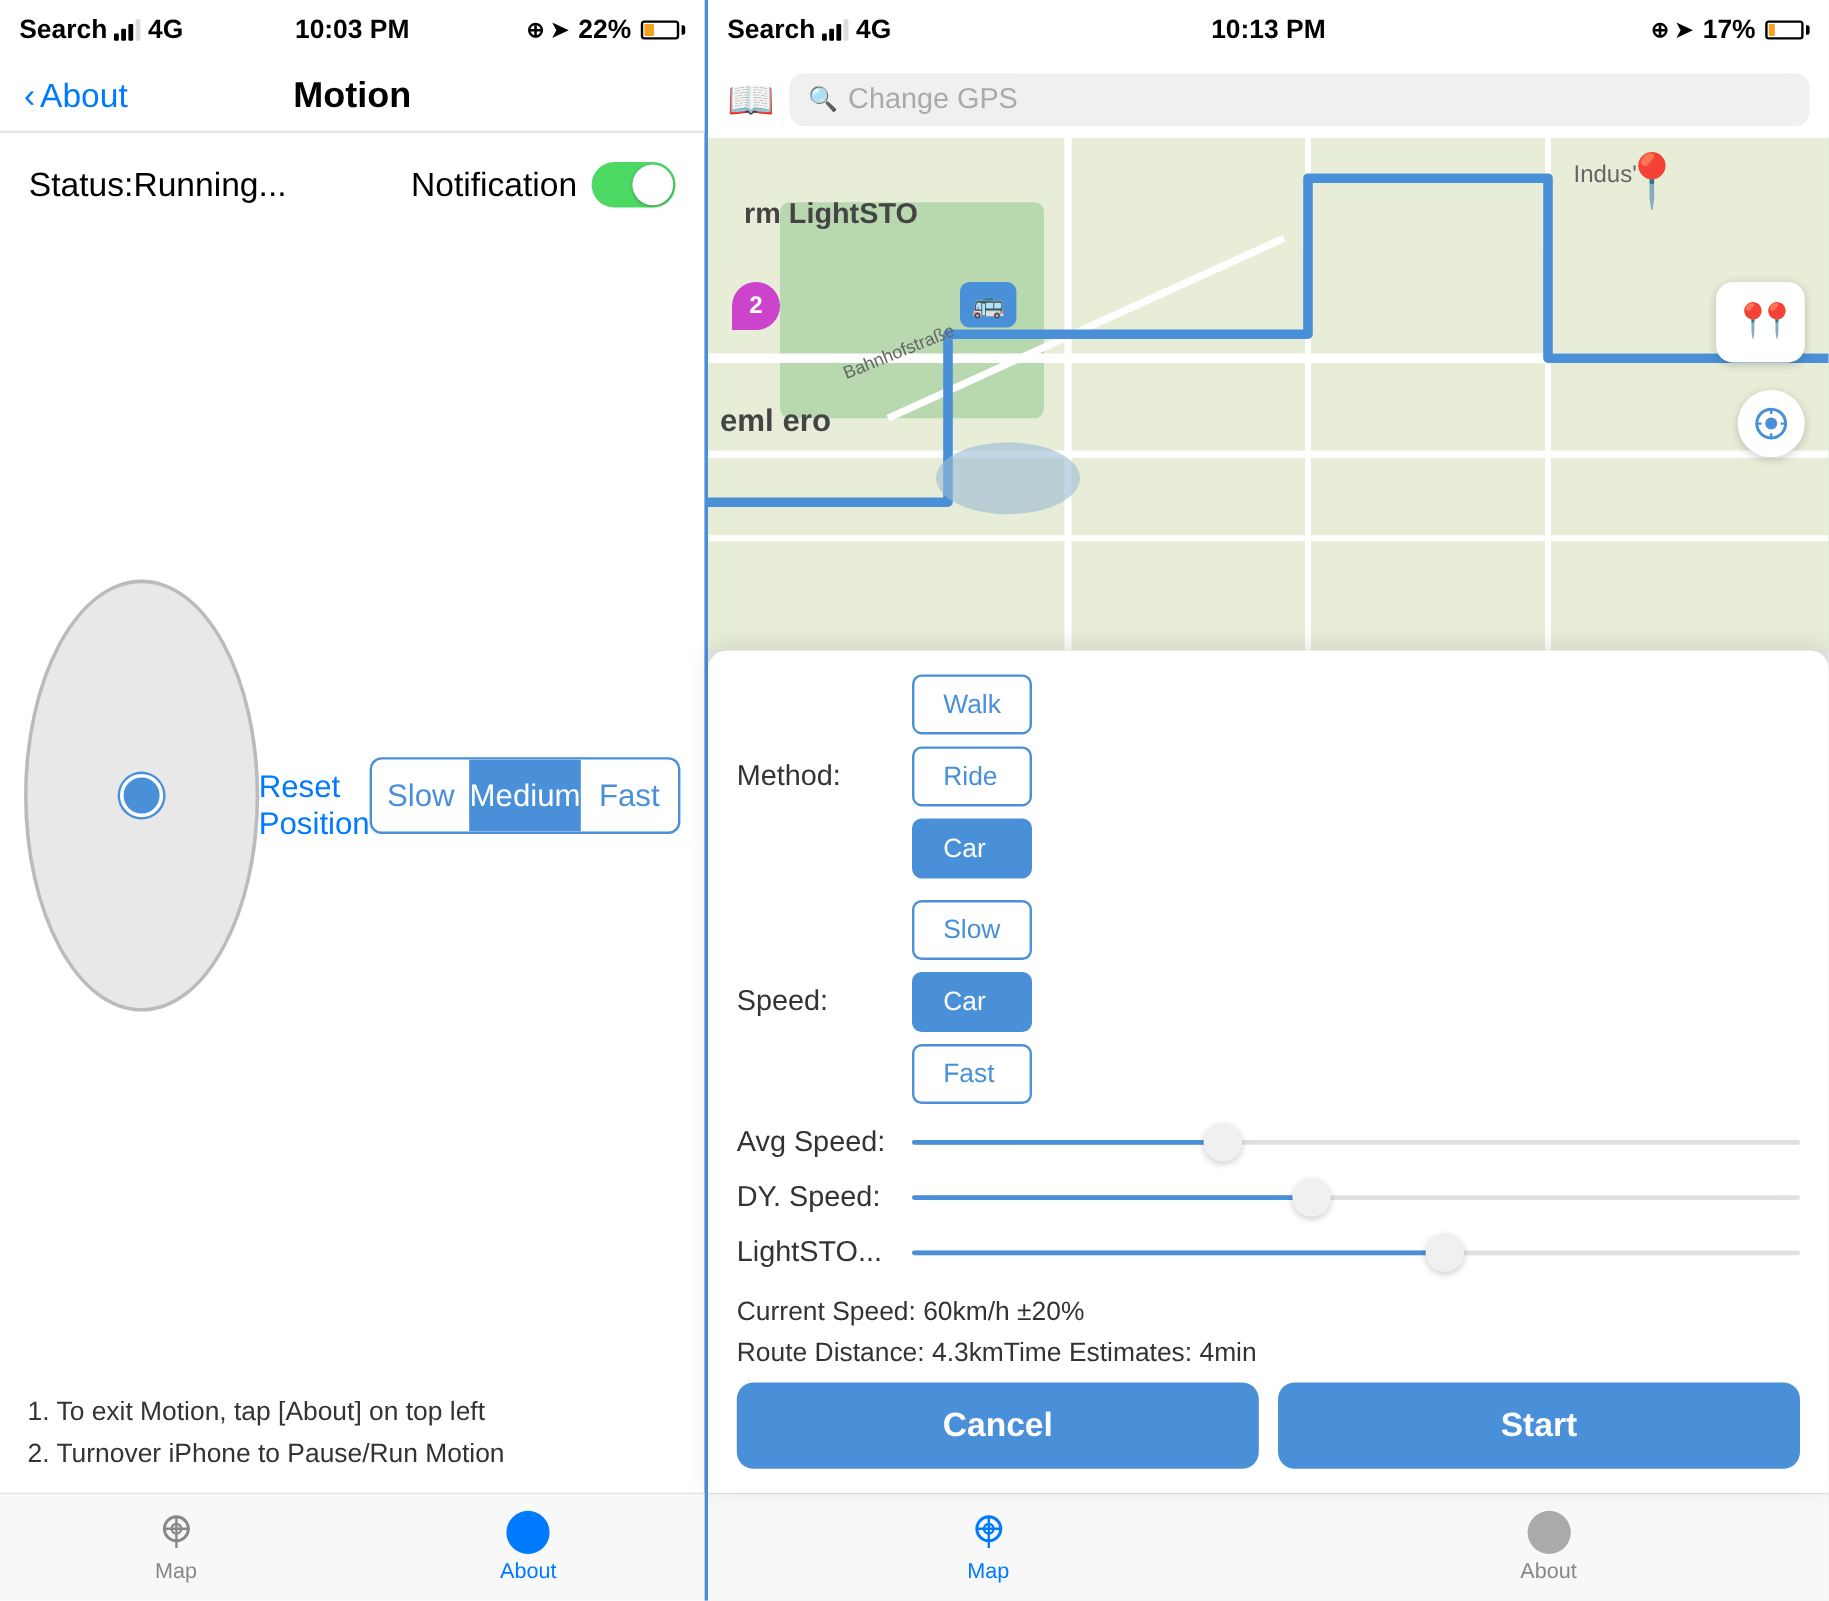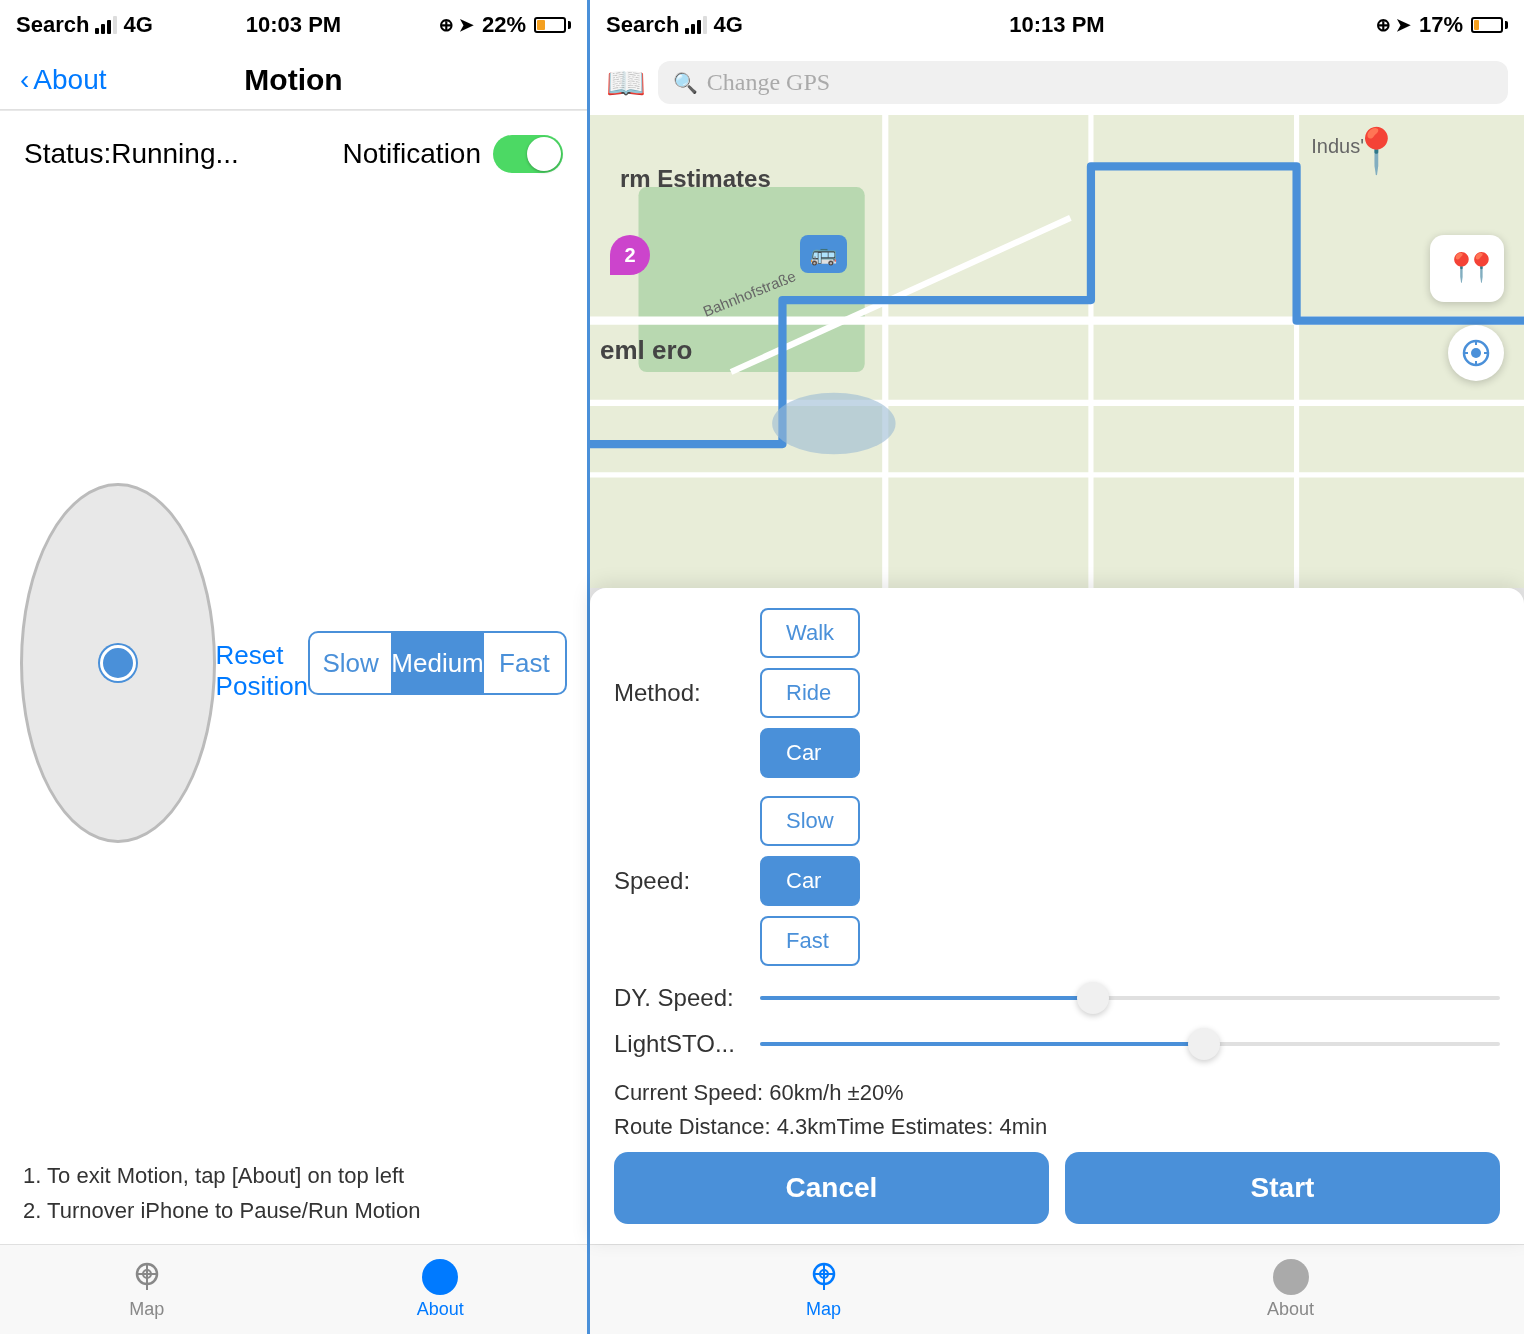--- a/index.html
+++ b/index.html
@@ -260,21 +260,20 @@
       border-radius: 12px;
       display: flex;
       align-items: center;
       padding: 8px 16px;
       gap: 8px;
     }
 
     .search-placeholder {
       color: #aaa;
       font-size: 24px;
-      font-family: Liberation Serif, serif;
     }
 
     .map-area {
       flex: 1;
       background: #c8d8c0;
       position: relative;
       overflow: hidden;
     }
 
     
@@ -701,21 +700,21 @@
         <line x1="500" y1="0" x2="500" y2="460" stroke="#fff" stroke-width="5"></line>
         <line x1="700" y1="0" x2="700" y2="460" stroke="#fff" stroke-width="5"></line>
 
         <line x1="150" y1="250" x2="480" y2="100" stroke="#fff" stroke-width="6"></line>
 
         <polyline points="0,320 200,320 200,180 500,180 500,50 700,50 700,200 934,200" fill="none" stroke="#4a90d9" stroke-width="8" stroke-linecap="round" stroke-linejoin="round"></polyline>
 
         <ellipse cx="250" cy="300" rx="60" ry="30" fill="#9bbbd4" opacity="0.6"></ellipse>
       </svg>
 
-      <div class="city-label" style="position:absolute;top:50px;left:30px;font-size:24px;font-weight:600;color:#444;">rm Estimates</div>
+      <div class="city-label" style="position:absolute;top:50px;left:30px;font-size:24px;font-weight:600;color:#444;">rm LightSTO</div>
 
       <div style="position:absolute;top:20px;right:160px;font-size:20px;color:#666;">Indus'</div>
 
       <div style="position:absolute;top:170px;left:110px;font-size:15px;color:#666;transform:rotate(-22deg);">Bahnhofstraße</div>
 
       <div style="position:absolute;top:220px;left:10px;font-size:26px;font-weight:600;color:#444;">eml ero</div>
 
       <div class="map-number-badge">
         <span>2</span>
       </div>
@@ -759,20 +758,29 @@
       <span class="control-label">Speed:</span>
       <div class="option-group">
         <div class="option-btn"><span>Slow</span></div>
         <div class="option-btn active"><span>Car</span></div>
         <div class="option-btn"><span>Fast</span></div>
       </div>
     </div>
 
 
 
+    <div class="control-row">
+      <span class="control-label">Avg Speed:</span>
+      <div class="slider-container">
+        <div class="slider-track">
+          <div class="slider-fill" style="width:35%;"></div>
+          <div class="slider-thumb" style="left:calc(35% - 16px);"></div>
+        </div>
+      </div>
+    </div>
 
     <div class="control-row">
       <span class="control-label">DY. Speed:</span>
       <div class="slider-container">
         <div class="slider-track">
           <div class="slider-fill" style="width:45%;"></div>
           <div class="slider-thumb" style="left:calc(45% - 16px);"></div>
         </div>
       </div>
     </div>

